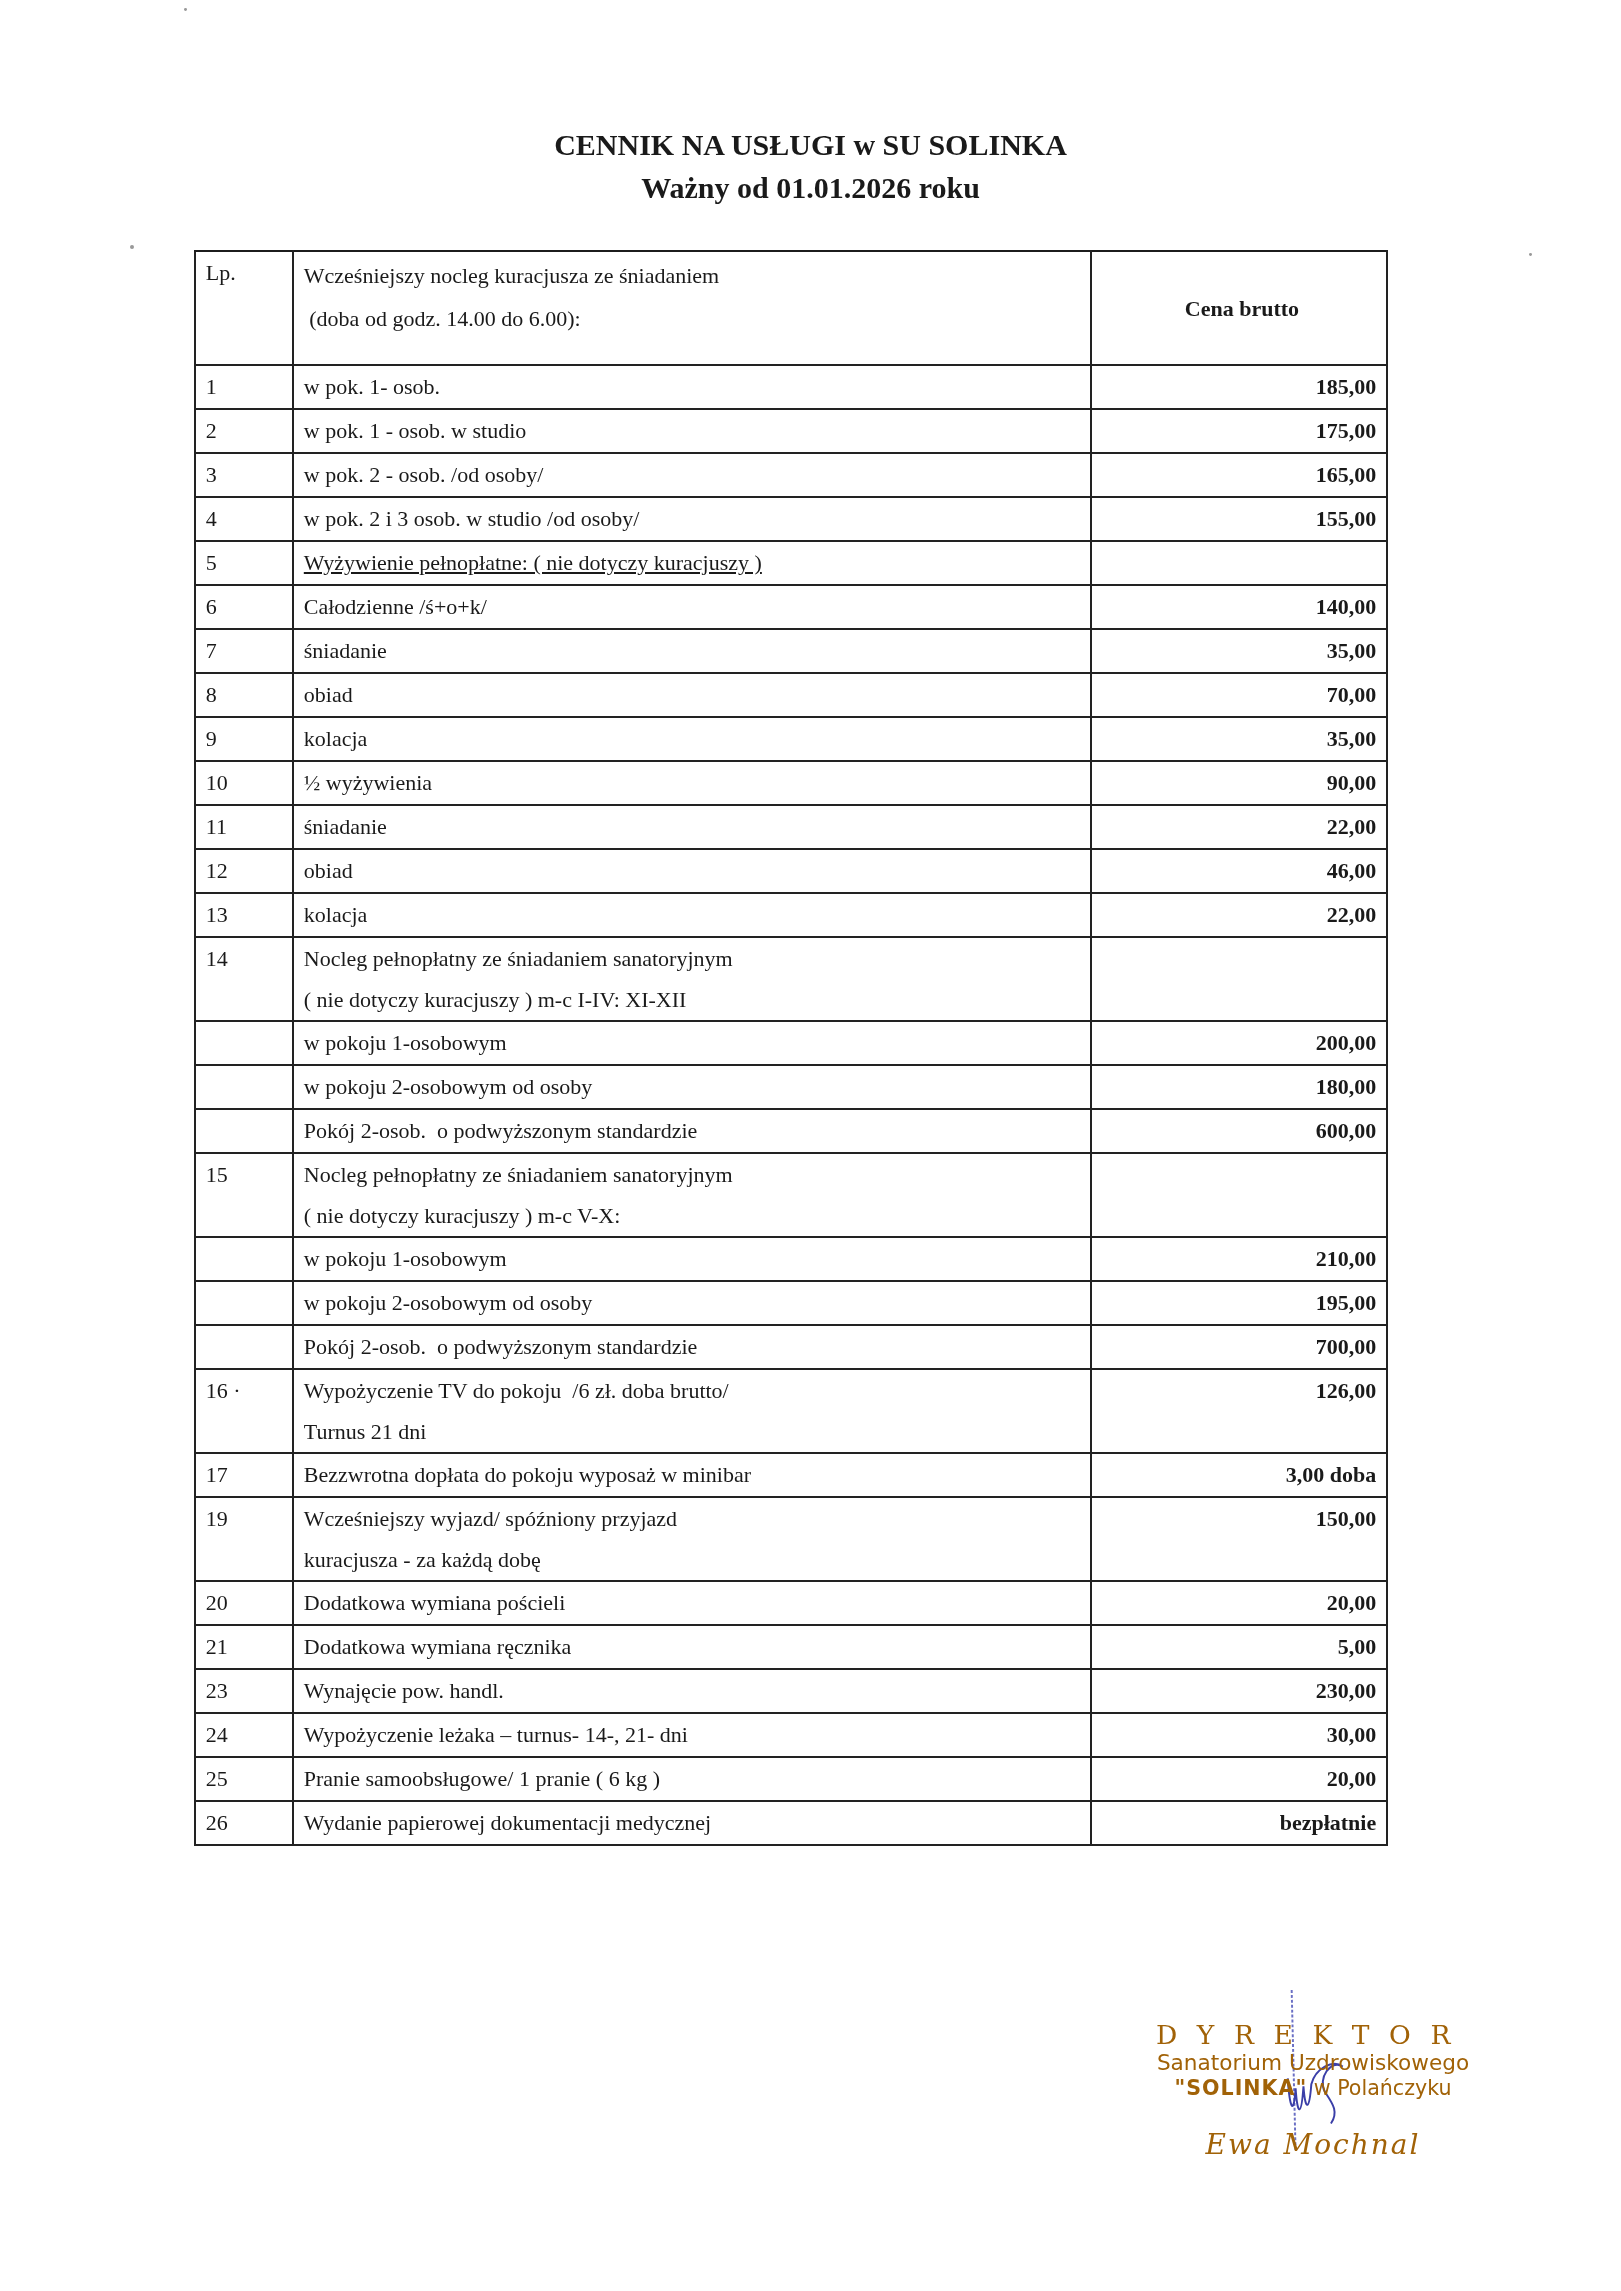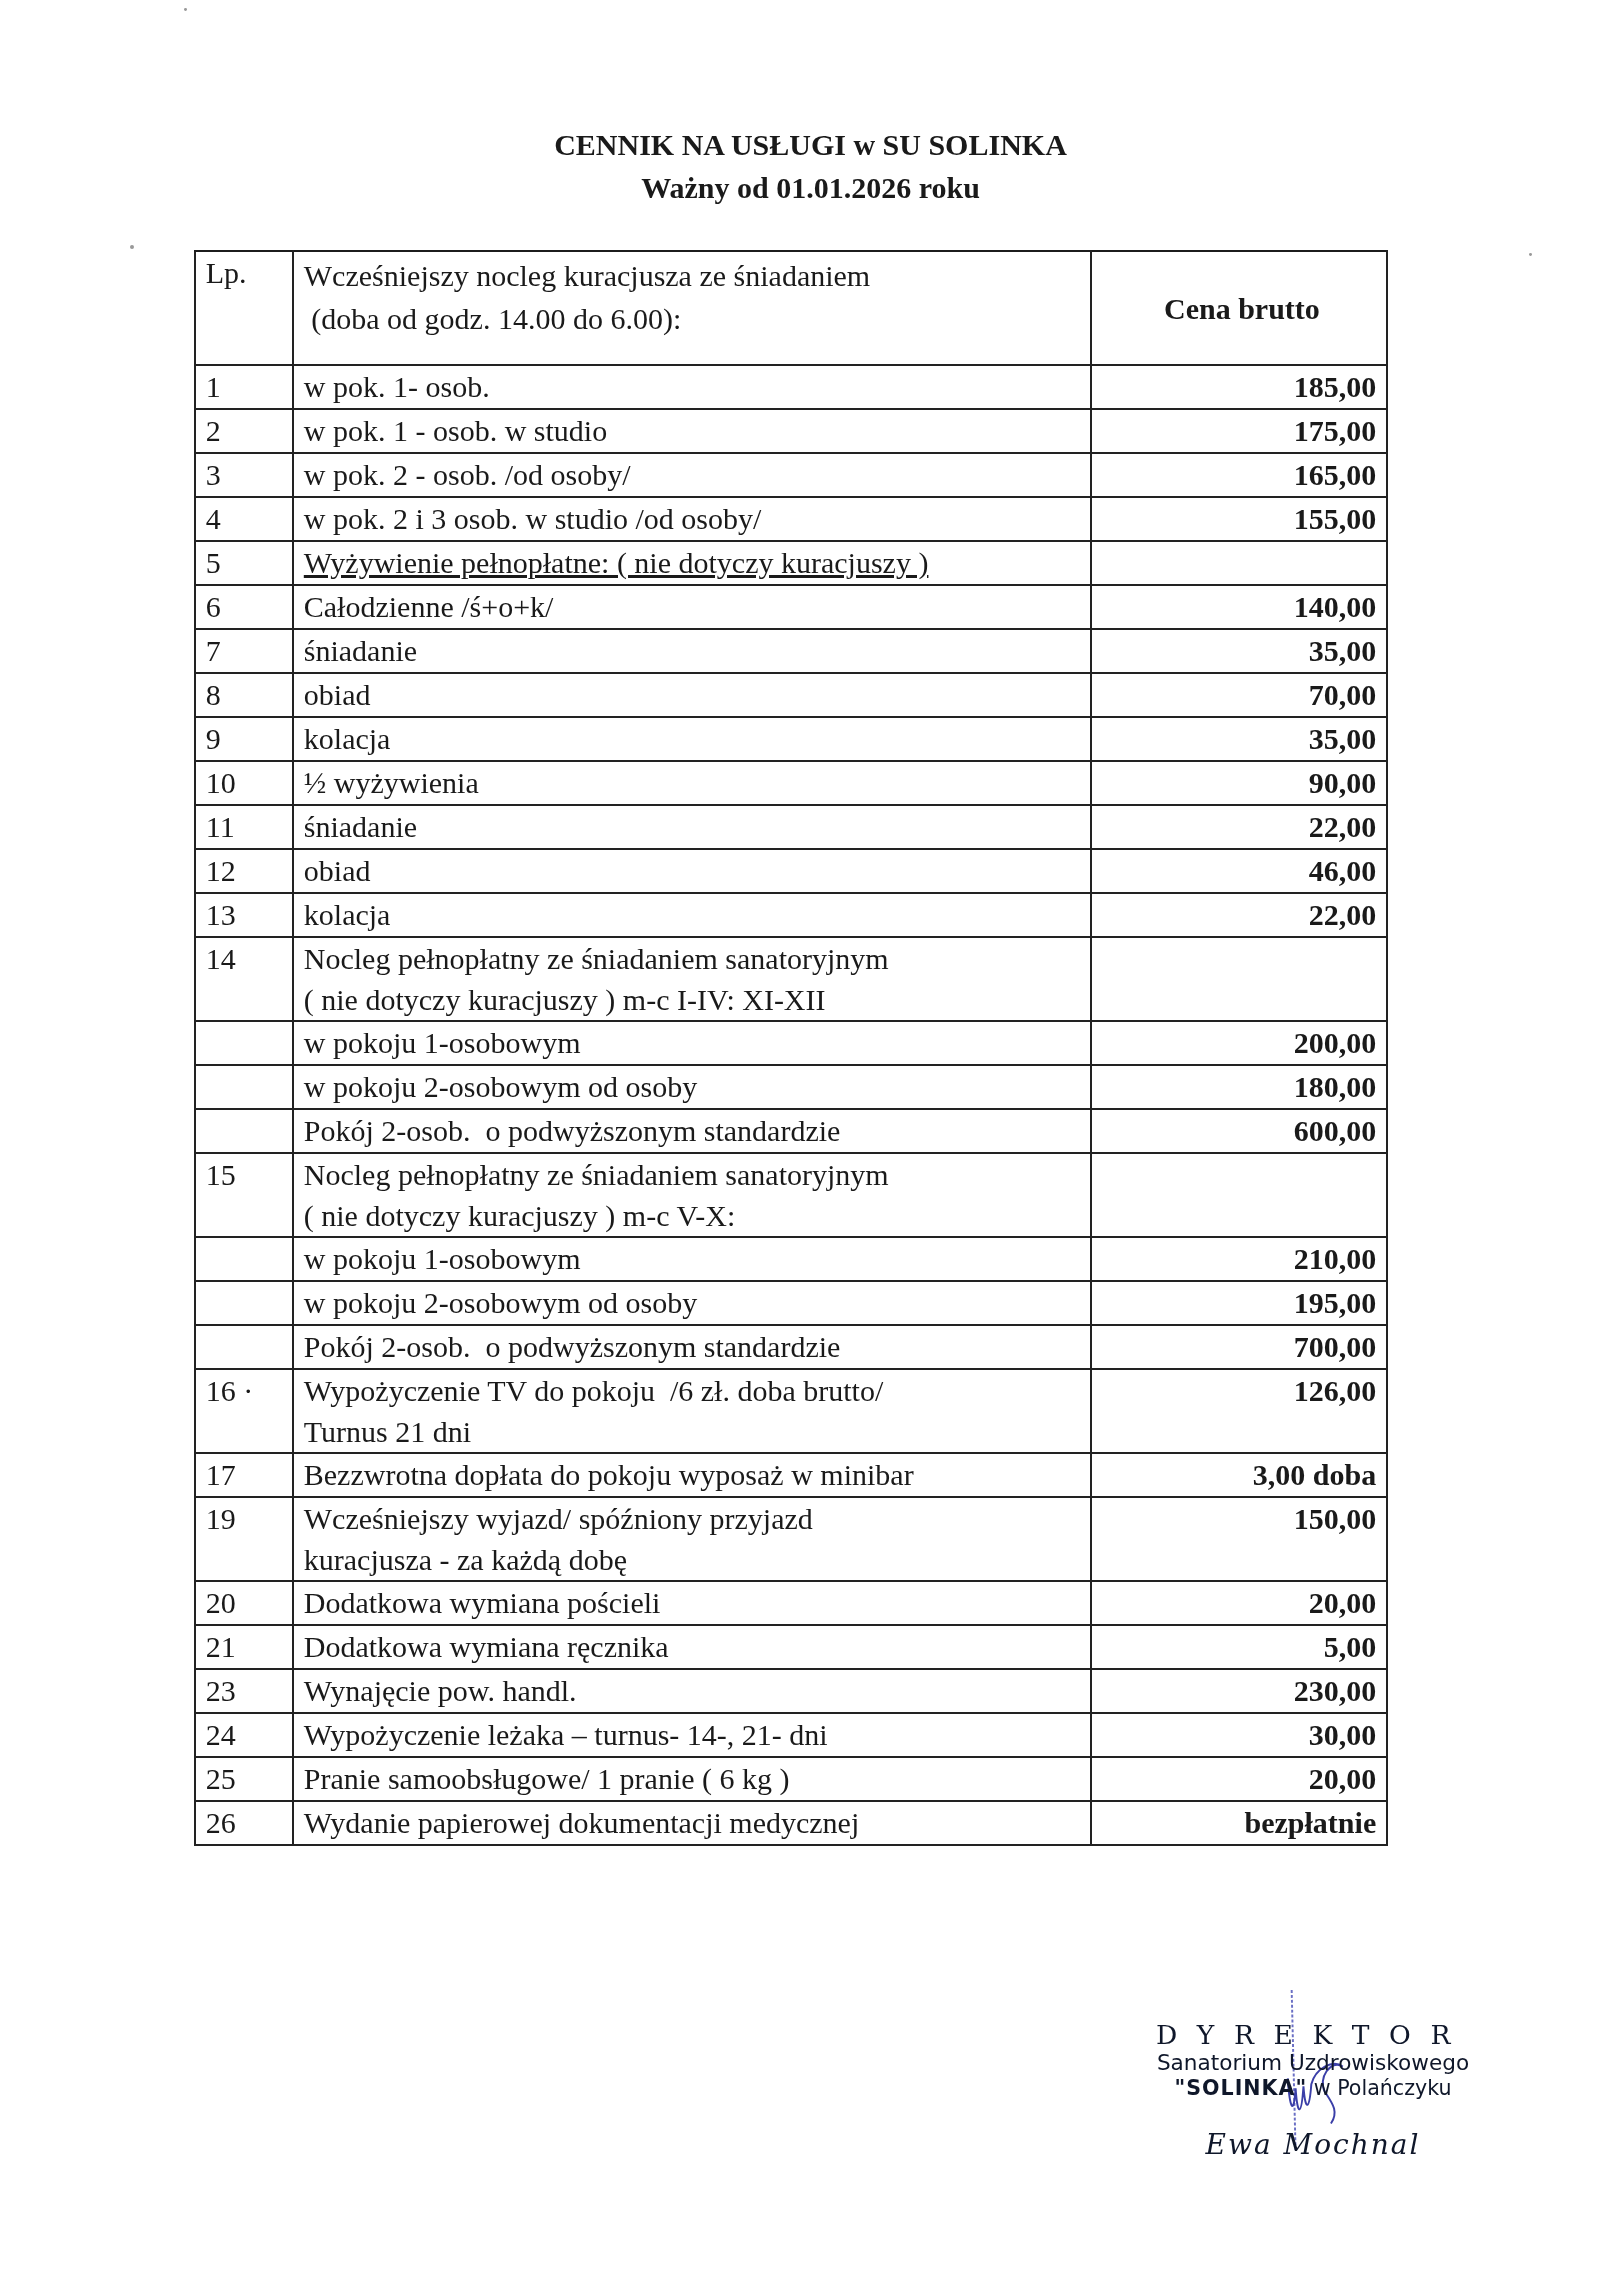--- a/index.html
+++ b/index.html
@@ -10,39 +10,39 @@
   .title {
     position: absolute; left: 0; width: 1621px; text-align: center;
     font-weight: bold; font-size: 30px; line-height: 39px;
   }
   .title.t1 { top: 125px; }
   .title.t2 { top: 168px; }
 
   table.price {
     position: absolute; left: 194px; top: 250px; width: 1192px;
     border-collapse: collapse; table-layout: fixed;
-    font-size: 30px;
+    font-size: 22px;
   }
   table.price col.c-lp { width: 98px; }
   table.price col.c-desc { width: 798px; }
   table.price col.c-price { width: 296px; }
   table.price td, table.price th {
     border: 2px solid #222;
     border-top: 2.9px solid #1c1c1c;
     padding: 0 9.8px; vertical-align: top;
     line-height: 41px; font-weight: normal; text-align: left;
   }
   table.price th.hdr { height: 110px; }
   table.price th.hdr-desc { padding-top: 2px; line-height: 43px; }
   table.price th.hdr-price { vertical-align: middle; font-weight: bold; text-align: center; padding-left: 15.7px; }
   table.price td.price { text-align: right; font-weight: bold; padding-right: 9.8px; }
   table.price tr.row td { height: 42px; }
   .desc-line { display: block; }
 
-  .sig { position: absolute; left: 1117px; top: 2019px; width: 392px; text-align: center; color: #0f172a; }
+  .sig { position: absolute; left: 1117px; top: 2019px; width: 392px; text-align: center; color: #a16207; }
   .sig .dyr { font-family: "DejaVu Serif", serif; font-size: 26.5px; letter-spacing: 19.6px; line-height: 31px; }
   .sig .l2 { font-family: "DejaVu Sans", sans-serif; font-size: 21.6px; line-height: 25.5px; }
   .sig .l3 { font-family: "DejaVu Sans", sans-serif; font-size: 20.6px; line-height: 25.5px; }
   .sig .l3 b { font-weight: bold; letter-spacing: 1px; }
   .sig .name { font-family: "DejaVu Serif", serif; font-style: italic; font-size: 28px; letter-spacing: 2px; margin-top: 27.4px; }
   .sig-scribble { position: absolute; left: 1274px; top: 1990px; }
 
   .speck { position: absolute; background: #999; border-radius: 50%; }
 </style>
 </head>

